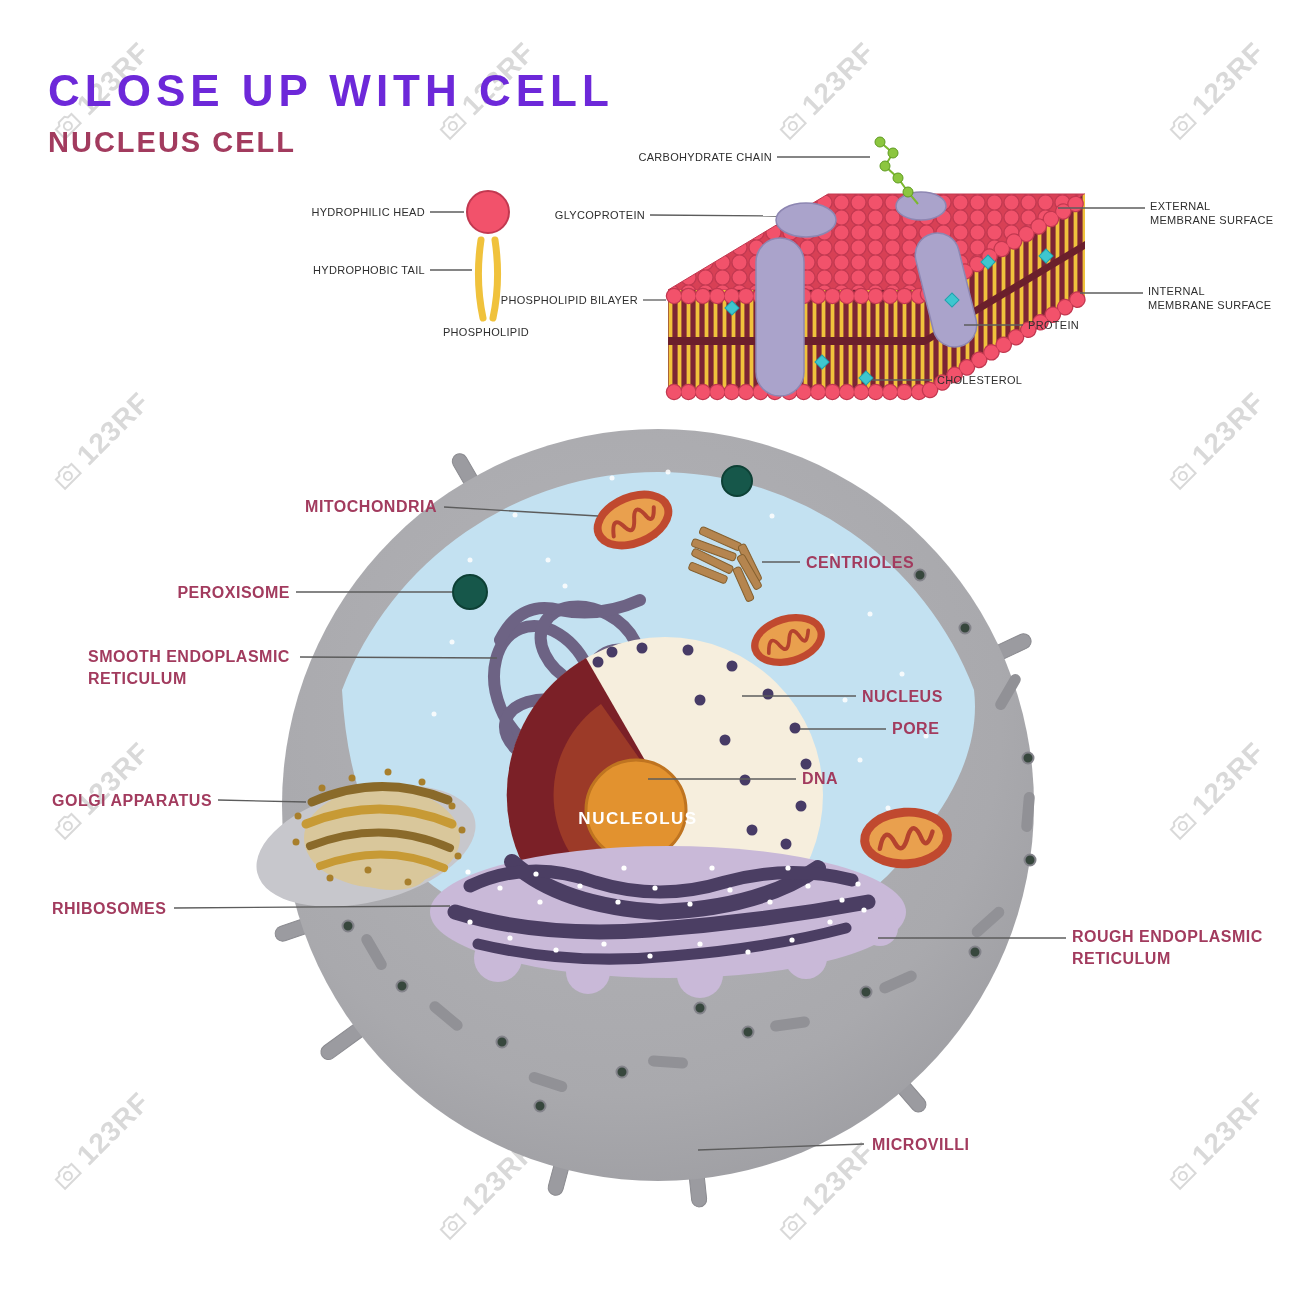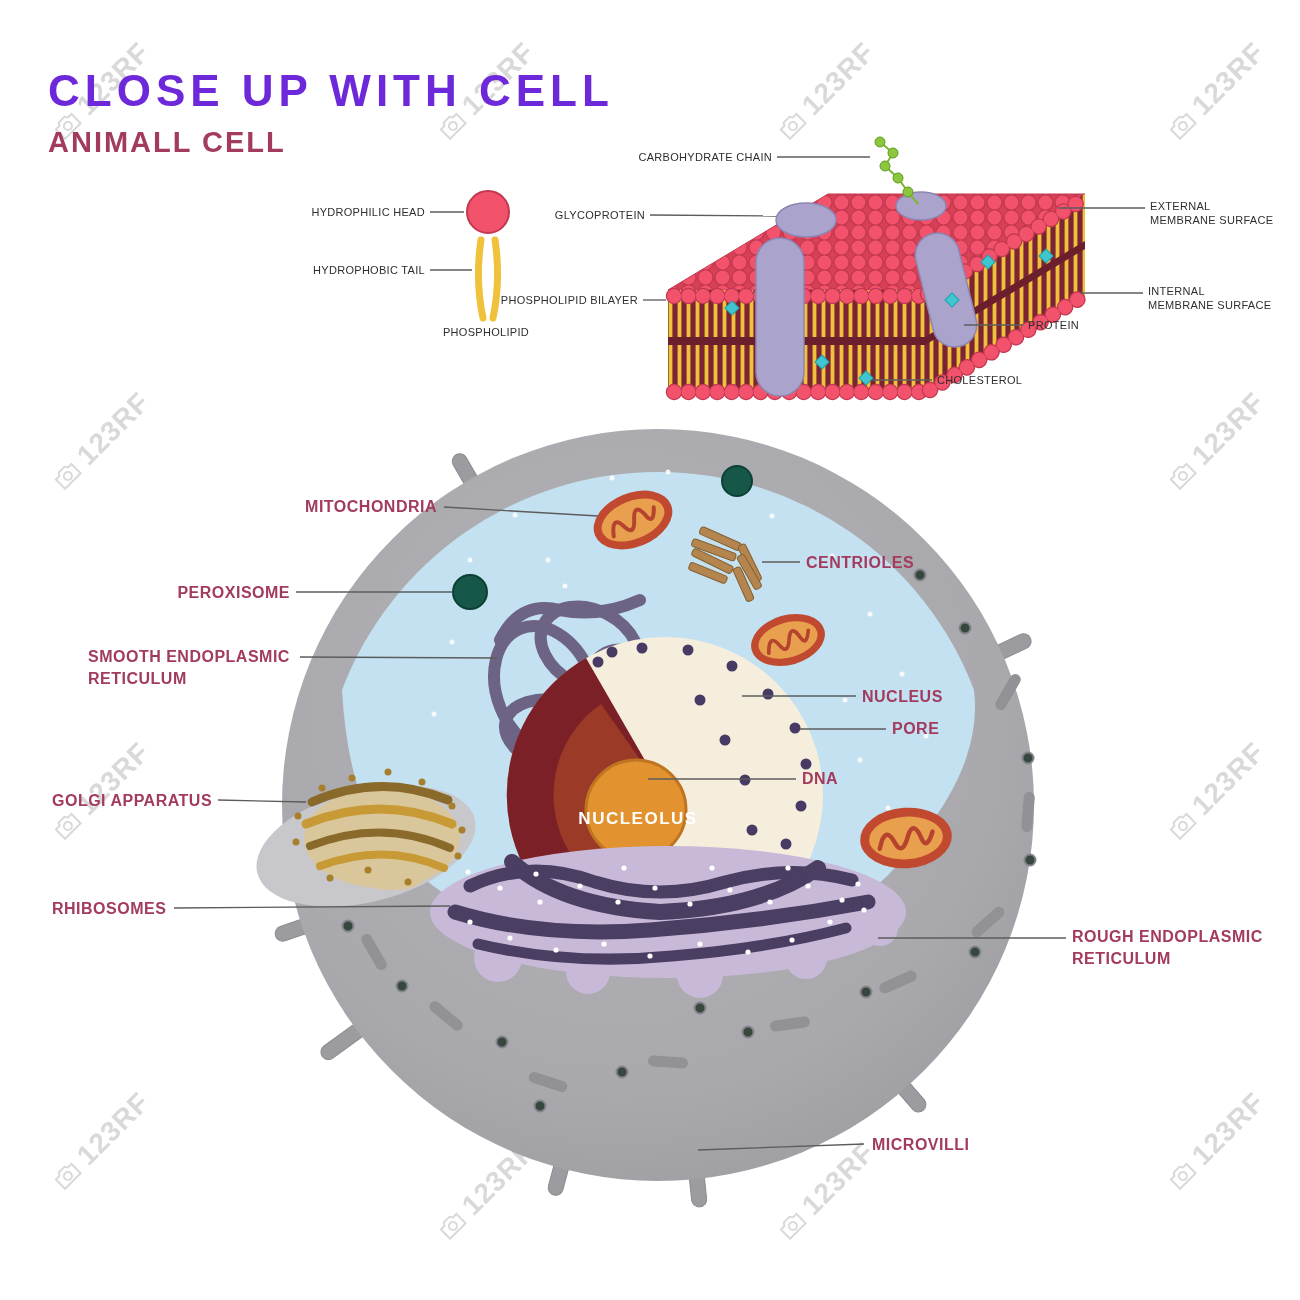--- a/index.html
+++ b/index.html
@@ -113,21 +113,21 @@
     </div>
   <div class="wm wm12">
       <svg width="26" height="20" viewBox="0 0 26 20">
         <path d="M2 5 h5 l2-3 h8 l2 3 h5 v13 H2 Z" fill="none" stroke="#d9d9d9" stroke-width="2"></path>
         <circle cx="13" cy="11" r="4" fill="none" stroke="#d9d9d9" stroke-width="2"></circle>
       </svg>
       <span>123RF</span>
     </div>
 
   <div class="title">CLOSE UP WITH CELL</div>
-  <div class="subtitle">ANIMALL CELL</div>
+  <div class="subtitle">NUCLEUS CELL</div>
 
   <svg class="art" width="1300" height="1300" viewBox="0 0 1300 1300">
     <defs>
       <radialGradient id="cellGrad" cx="45%" cy="38%" r="78%">
         <stop offset="0%" stop-color="#b4b4b8"></stop>
         <stop offset="65%" stop-color="#a9a9ad"></stop>
         <stop offset="100%" stop-color="#96969b"></stop>
       </radialGradient>
       <pattern id="spheres" width="17" height="15" patternUnits="userSpaceOnUse">
         <rect width="17" height="15" fill="#d84055"></rect>

